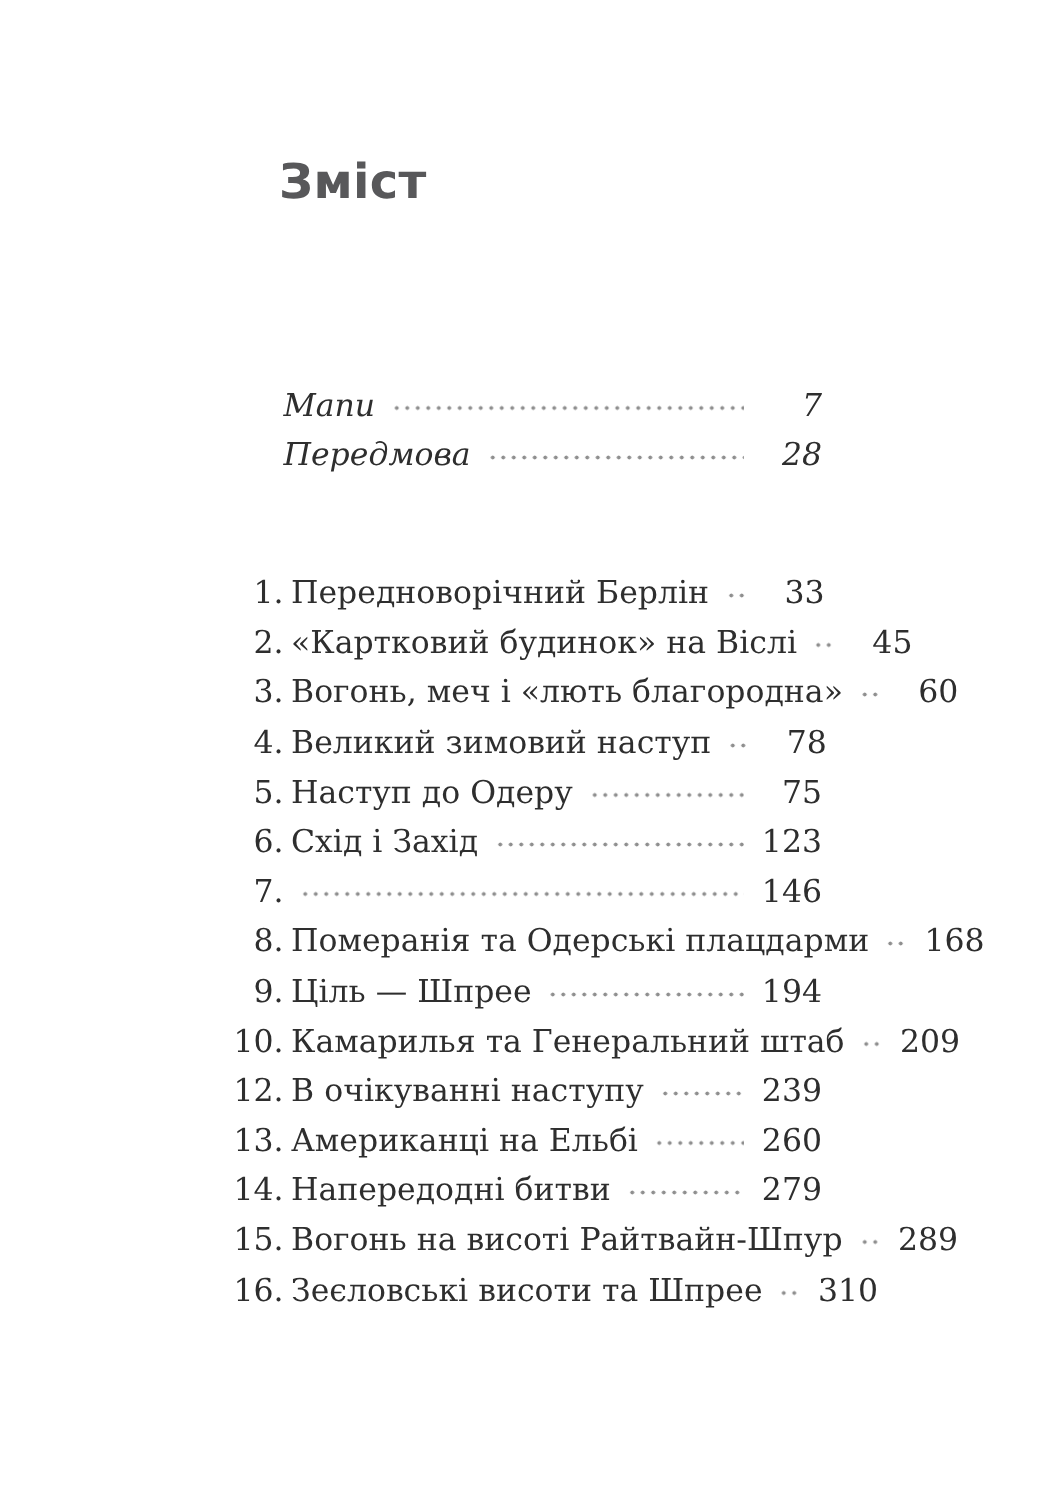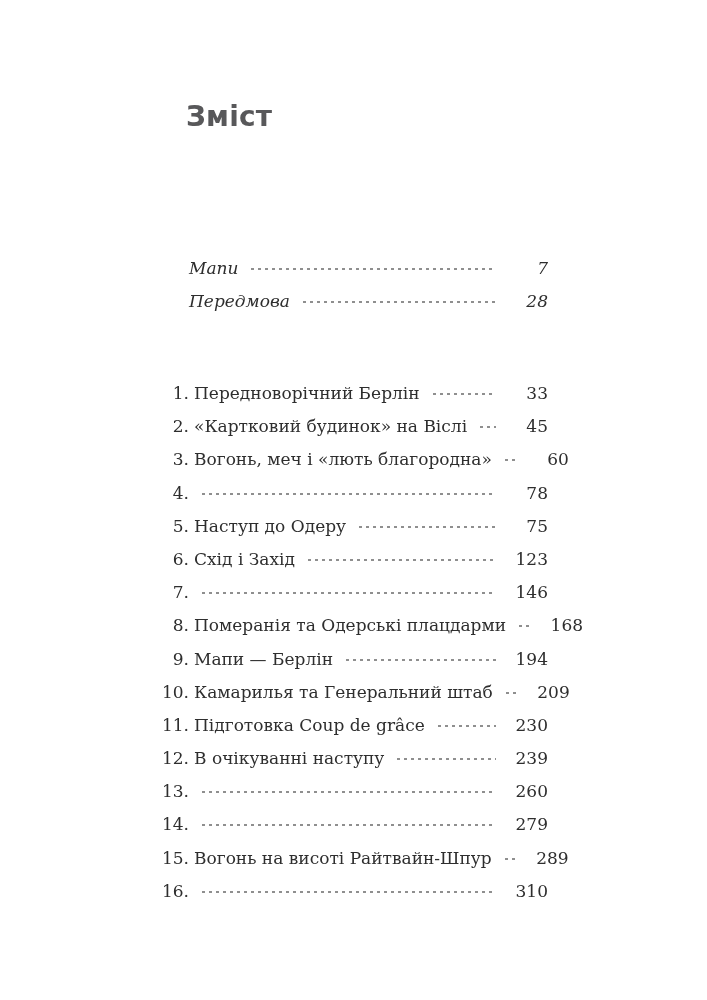--- a/index.html
+++ b/index.html
@@ -8,37 +8,37 @@
     background: #ffffff;
     position: relative;
     overflow: hidden;
     font-family: "DejaVu Serif", serif;
   }
   .page-title {
     position: absolute;
     left: 186px; top: 84px;
     font-family: "DejaVu Sans", sans-serif;
     font-weight: bold;
-    font-size: 28px;
+    font-size: 32px;
     line-height: 1;
     color: #58585a;
     letter-spacing: 0.2px;
   }
   .toc-block {
     position: absolute;
     left: 155px;
     width: 393px;
   }
   #front-list { top: 258px; }
   #chapter-list { top: 383px; }
   .toc-row {
     display: flex;
     align-items: baseline;
     height: 33.2px;
-    font-size: 17px;
+    font-size: 21px;
     color: #2e2e2e;
     white-space: nowrap;
   }
   .front .toc-row { font-style: italic; padding-left: 34px; }
   .entry-num {
     flex: none;
     width: 34px;
     text-align: right;
   }
   .entry-title { margin-left: 5px; }
@@ -96,20 +96,21 @@
 
   <div class="toc-row">
     <span class="entry-num">3.</span>
     <span class="entry-title">Вогонь, меч і «лють благородна»</span>
     <span class="dot-leader"></span>
     <span class="page-num">60</span>
   </div>
 
   <div class="toc-row">
     <span class="entry-num">4.</span>
+    <span class="entry-title">Великий зимовий наступ</span>
     <span class="dot-leader"></span>
     <span class="page-num">78</span>
   </div>
 
   <div class="toc-row">
     <span class="entry-num">5.</span>
     <span class="entry-title">Наступ до Одеру</span>
     <span class="dot-leader"></span>
     <span class="page-num">75</span>
   </div>
@@ -129,63 +130,60 @@
 
   <div class="toc-row">
     <span class="entry-num">8.</span>
     <span class="entry-title">Померанія та Одерські плацдарми</span>
     <span class="dot-leader"></span>
     <span class="page-num">168</span>
   </div>
 
   <div class="toc-row">
     <span class="entry-num">9.</span>
-    <span class="entry-title">Мапи — Берлін</span>
+    <span class="entry-title">Ціль — Шпрее</span>
     <span class="dot-leader"></span>
     <span class="page-num">194</span>
   </div>
 
   <div class="toc-row">
     <span class="entry-num">10.</span>
     <span class="entry-title">Камарилья та Генеральний штаб</span>
     <span class="dot-leader"></span>
     <span class="page-num">209</span>
   </div>
 
-  <div class="toc-row">
-    <span class="entry-num">11.</span>
-    <span class="entry-title">Підготовка Coup de grâce</span>
-    <span class="dot-leader"></span>
-    <span class="page-num">230</span>
-  </div>
 
   <div class="toc-row">
     <span class="entry-num">12.</span>
     <span class="entry-title">В очікуванні наступу</span>
     <span class="dot-leader"></span>
     <span class="page-num">239</span>
   </div>
 
   <div class="toc-row">
     <span class="entry-num">13.</span>
+    <span class="entry-title">Американці на Ельбі</span>
     <span class="dot-leader"></span>
     <span class="page-num">260</span>
   </div>
 
   <div class="toc-row">
     <span class="entry-num">14.</span>
+    <span class="entry-title">Напередодні битви</span>
     <span class="dot-leader"></span>
     <span class="page-num">279</span>
   </div>
 
   <div class="toc-row">
     <span class="entry-num">15.</span>
     <span class="entry-title">Вогонь на висоті Райтвайн-Шпур</span>
     <span class="dot-leader"></span>
     <span class="page-num">289</span>
   </div>
 
   <div class="toc-row">
     <span class="entry-num">16.</span>
+    <span class="entry-title">Зеєловські висоти та Шпрее</span>
     <span class="dot-leader"></span>
     <span class="page-num">310</span>
   </div>
 </div>
 
 </body></html>

